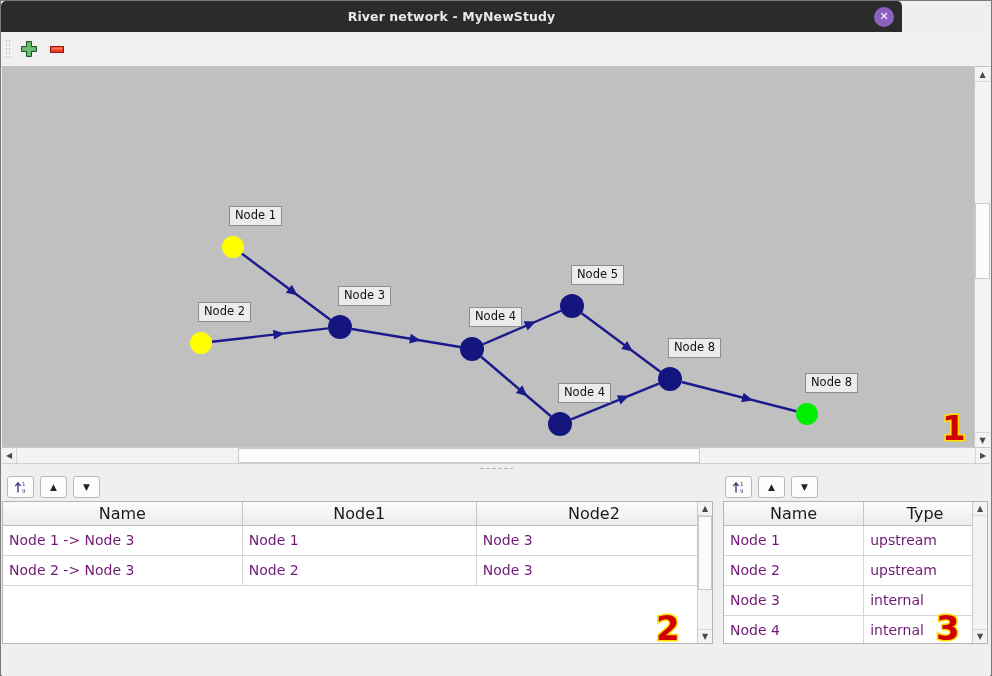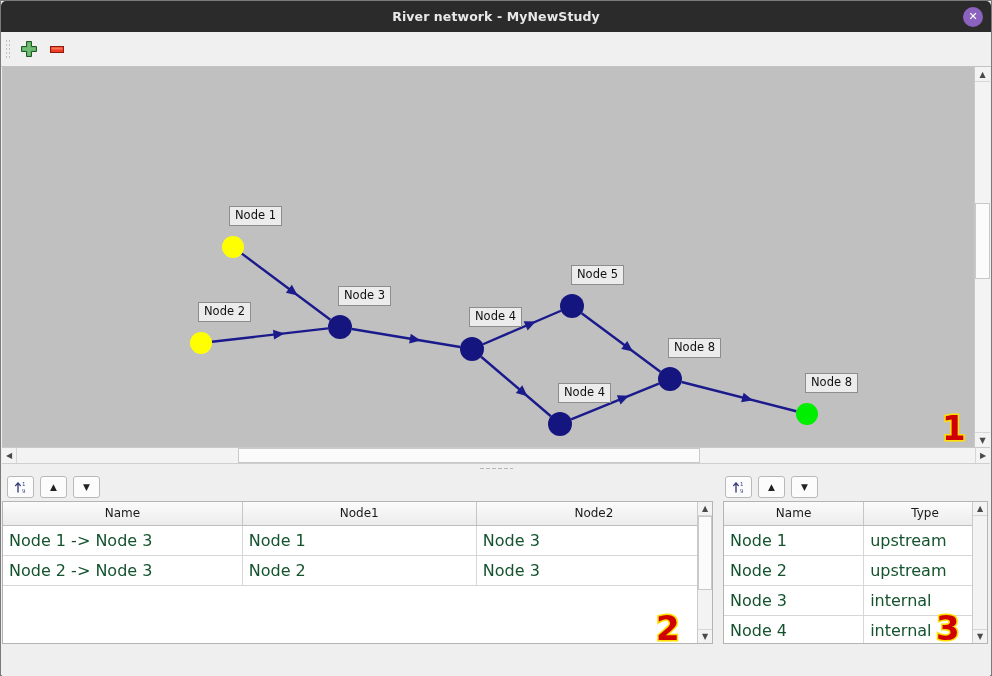--- a/index.html
+++ b/index.html
@@ -9,21 +9,21 @@
     overflow: hidden; background: #d9d9d9;
   }
   #app {
     position: relative; width: 992px; height: 676px;
     background: #efefef;
     border: 1px solid #7a7a7a;
   }
 
   
   #titlebar {
-    position: absolute; left: 0; top: 0; width: 990px; height: 31px;
+    position: absolute; left: 0; top: 0; width: 901px; height: 31px;
     background: #2b2b2b; color: #e8e8e8;
     display: flex; align-items: center; justify-content: center;
     border-top-left-radius: 5px; border-top-right-radius: 5px;
   }
   #title-text { font-size: 12.5px; font-weight: bold; letter-spacing: .1px; }
   #close-btn {
     position: absolute; right: 8px; top: 50%; transform: translateY(-50%);
     width: 20px; height: 20px; border-radius: 50%;
     background: #8b62bd; color: #fff;
     display: flex; align-items: center; justify-content: center;
@@ -99,25 +99,25 @@
   .sbtn svg { display:block; }
 
   .table-box {
     position: absolute; left: 0; right: 0; top: 29px; height: 143px;
     background: #fff; border: 1px solid #b4b4b4; overflow: hidden;
   }
   table.grid { border-collapse: collapse; width: 100%; table-layout: fixed; }
   table.grid th {
     background: linear-gradient(#fbfbfb,#ececec);
     border-right: 1px solid #c6c6c6; border-bottom: 1px solid #bdbdbd;
-    font-weight: normal; font-size: 12px; color: #1a1a1a; height: 23px;
+    font-weight: normal; font-size: 16px; color: #1a1a1a; height: 23px;
   }
   table.grid td {
     border-right: 1px solid #d6d6d6; border-bottom: 1px solid #d6d6d6;
-    font-size: 16px; color: #14532d; height: 30px; padding: 0 6px;
+    font-size: 14px; color: #701a75; height: 30px; padding: 0 6px;
     background: #fff; white-space: nowrap; overflow: hidden;
   }
 
   .tbl-vsb { position: absolute; right: 0; top: 0; bottom: 0; width: 15px;
     background: #f3f3f3; border-left: 1px solid #cacaca; }
 
   .annot {
     position: absolute; font-size: 34px; font-weight: bold;
     color: #d10000; -webkit-text-stroke: 3px #ffe000;
     paint-order: stroke fill; font-family: "DejaVu Sans", sans-serif;

